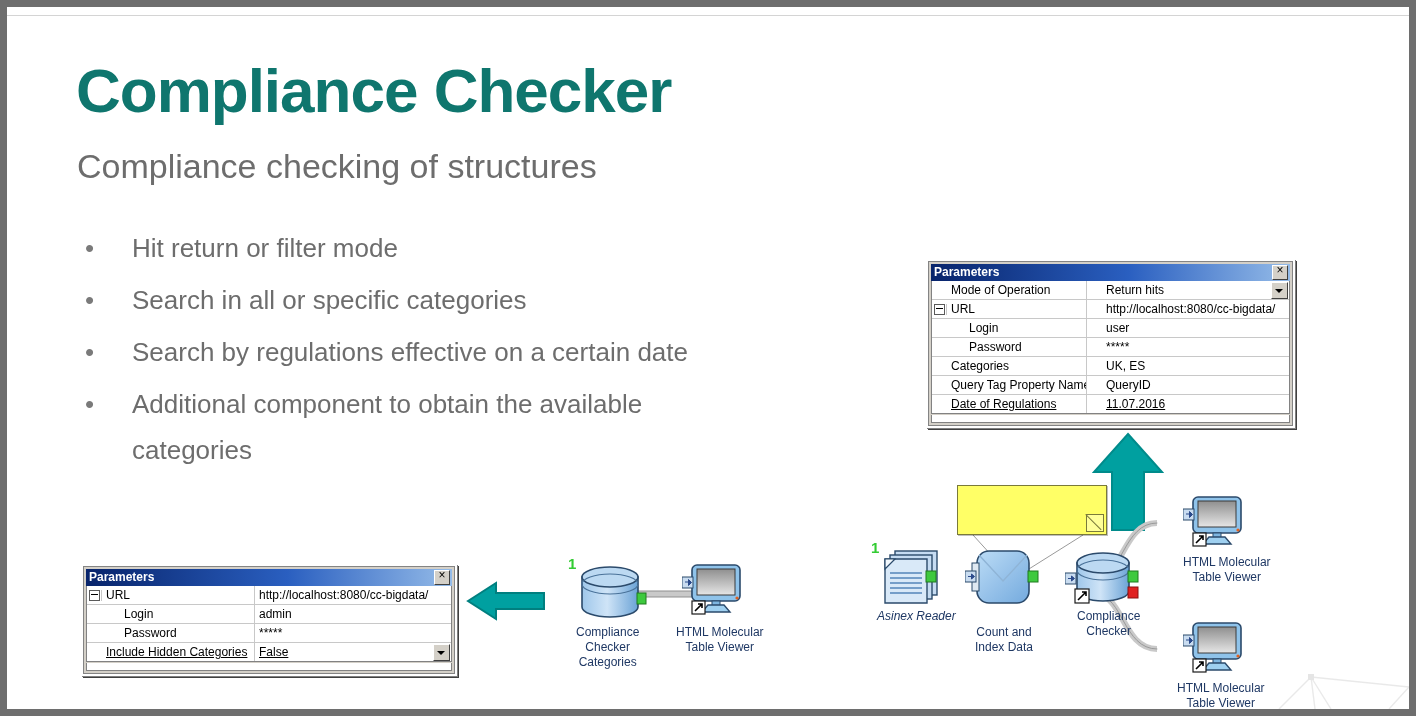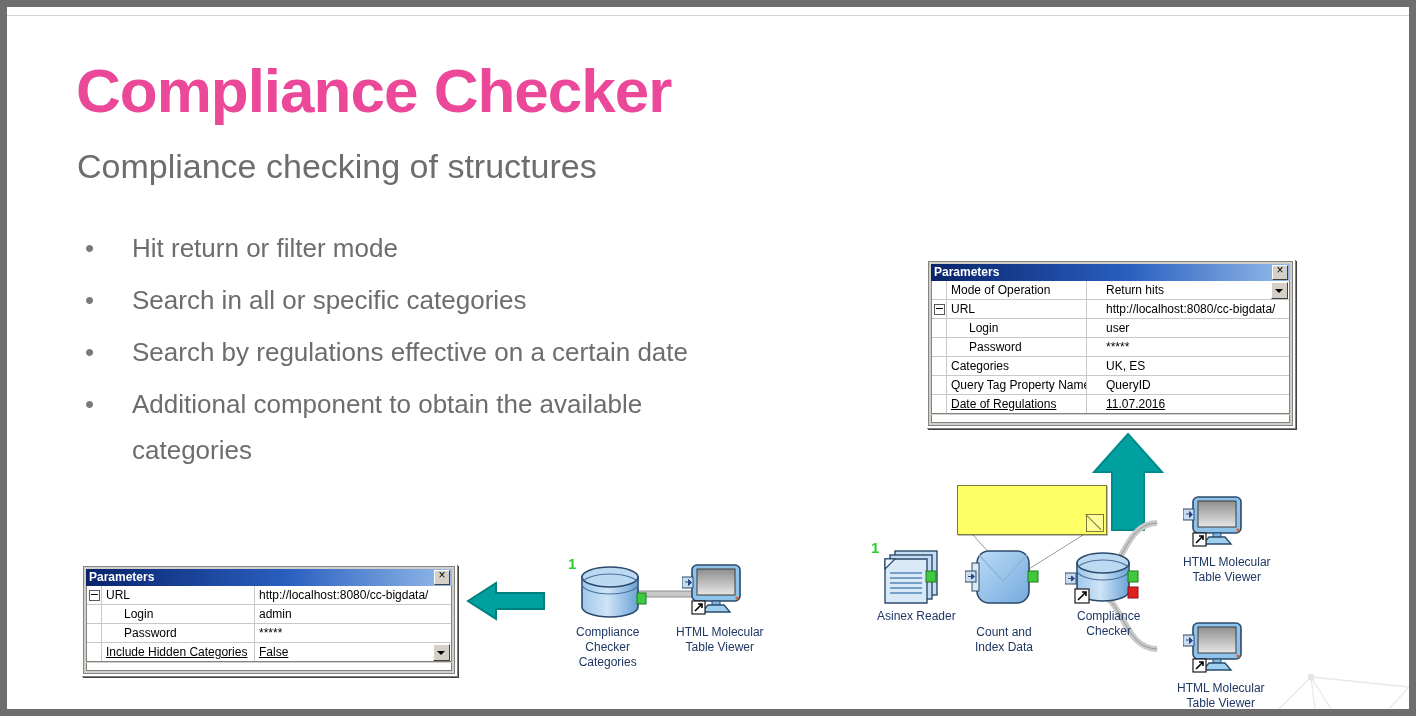--- a/index.html
+++ b/index.html
@@ -7,21 +7,21 @@
   body{width:1416px;height:716px;overflow:hidden;
        font-family:"Liberation Sans",sans-serif;}
 
   .slide{position:absolute;left:7px;top:7px;width:1402px;height:702px;
          background:#ffffff;overflow:hidden;}
   .slide-inner-rule{position:absolute;left:0;top:8px;width:1402px;height:1px;
          background:#d4d4d4;}
 
   
   .title{position:absolute;left:69px;top:48px;font-size:62px;font-weight:bold;
-         color:#ec4899;letter-spacing:-1px;white-space:nowrap;}
+         color:#0f766e;letter-spacing:-1px;white-space:nowrap;}
   .subtitle{position:absolute;left:70px;top:140px;font-size:34px;color:#6d6d6d;
          white-space:nowrap;}
 
   
   .bullets{position:absolute;left:70px;top:218px;width:740px;}
   .bullet{position:relative;display:flex;margin-bottom:6px;}
   .bullet .dot{width:55px;flex:0 0 55px;color:#7a7a7a;font-size:26px;
        line-height:46px;text-align:left;padding-left:8px;box-sizing:border-box;}
   .bullet .btxt{font-size:26px;line-height:46px;color:#6d6d6d;
        max-width:625px;}
@@ -34,21 +34,21 @@
        background:linear-gradient(to right,#08246b 0%,#2a5fc0 55%,#94bbe8 100%);
        padding:0 2px 0 3px;}
   .titlebar .tcap{color:#fff;font-size:12px;font-weight:bold;flex:1;
        font-family:"Liberation Sans",sans-serif;line-height:17px;}
   .closebtn{width:14px;height:13px;background:#d4d0c8;border:1px solid #fff;
        border-right-color:#404040;border-bottom-color:#404040;
        position:relative;}
   .closebtn:after{content:"\00D7";position:absolute;left:0;right:0;top:-3px;
        text-align:center;font-size:12px;color:#000;line-height:14px;}
   .grid{background:#fff;border:1px solid #828282;border-top:none;}
-  .grow{display:flex;height:18px;border-bottom:1px solid #c8c8c8;}
+  .grow{display:flex;height:18px;border-bottom:1px solid #c8c8c8;align-items:center;}
   .grow:last-child{border-bottom:none;text-decoration:underline;}
   .gutter{width:14px;flex:0 0 14px;border-right:1px solid #c8c8c8;
        background:#fff;display:flex;align-items:center;justify-content:center;}
   .expander{width:9px;height:9px;border:1px solid #5a5a5a;background:#fff;
        position:relative;}
   .expander:before{content:"";position:absolute;left:1px;right:1px;top:3px;
        height:1px;background:#000;}
   .gkey{flex:1;padding-left:4px;font-size:12px;color:#000;line-height:18px;
        border-right:1px solid #c8c8c8;overflow:hidden;white-space:nowrap;}
   .gkey.indent{padding-left:22px;}
@@ -380,21 +380,21 @@
       <rect x="15" y="6" width="38" height="26" fill="url(#scr3)" stroke="#3a3a3a" stroke-width="1"></rect>
       <circle cx="55" cy="35" r="1.6" fill="#e06020"></circle>
       <rect x="30" y="38" width="8" height="5" fill="#7fb6e0" stroke="#2b4a6b" stroke-width="1"></rect>
       <path d="M20 49 L48 49 L42 42 L26 42 Z" fill="#9fd0f0" stroke="#2b4a6b" stroke-width="1.4"></path>
       <rect x="0" y="14" width="11" height="11" fill="#c9dcf0" stroke="#2b4a6b" stroke-width="1"></rect>
       <path d="M3 19 L9 19 M6.5 16.5 L9.5 19.5 L6.5 22.5 Z" fill="#2b4a8b" stroke="#2b4a8b" stroke-width="1"></path>
       <rect x="10" y="38" width="13" height="13" fill="#fff" stroke="#1a1a1a" stroke-width="1.2"></rect>
       <path d="M13 48 L20 41 M16 41 L20 41 L20 45" stroke="#000" stroke-width="1.6" fill="none"></path>
     </svg>
 
-    <span class="nodecap" style="left:12px;top:132px;">Asinex Reader</span>
+    <span class="nodecap" style="left:12px;top:132px;font-style:italic;">Asinex Reader</span>
 
     <span class="nodecap" style="left:110px;top:148px;">
       <span>Count and</span><br>
       <span>Index Data</span>
     </span>
 
     <span class="nodecap" style="left:212px;top:132px;">
       <span>Compliance</span><br>
       <span>Checker</span>
     </span>

